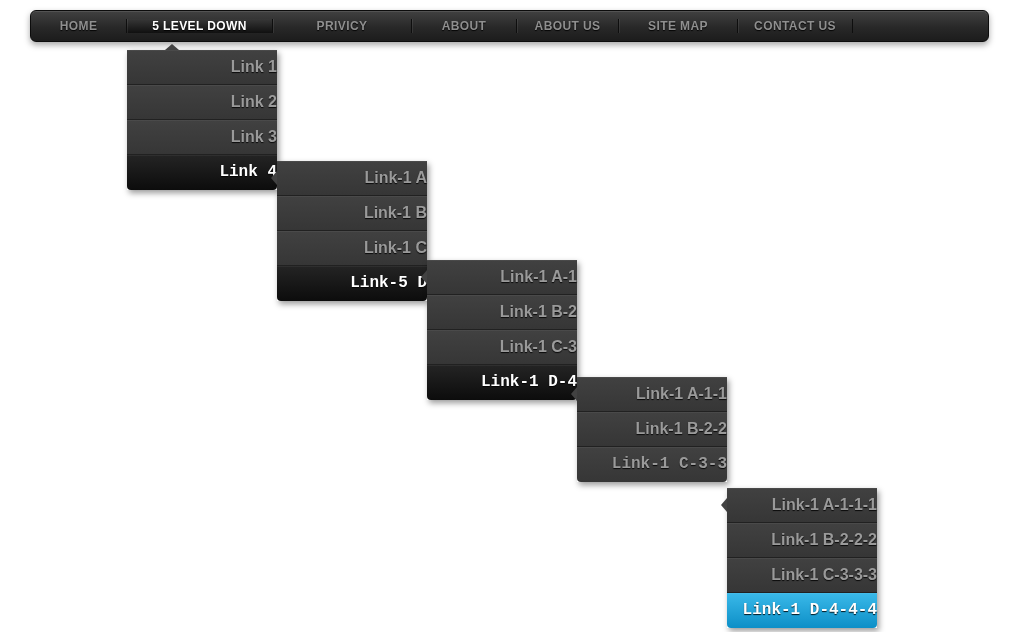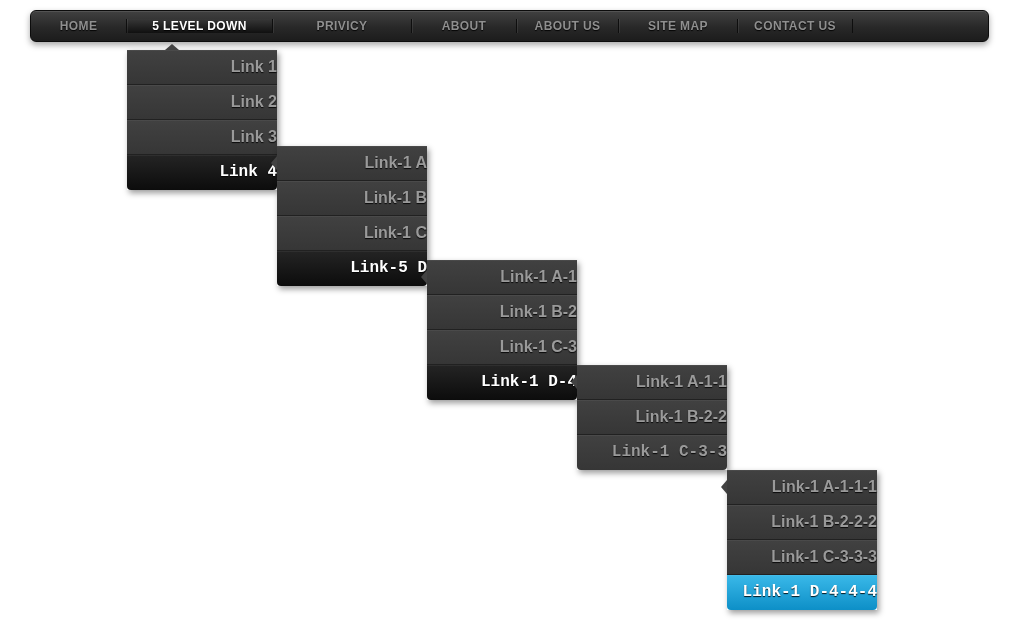--- a/index.html
+++ b/index.html
@@ -61,24 +61,24 @@
   .menu-item.open {
     background:linear-gradient(#242424, #0c0c0c);
     color:#ffffff;
   }
   .menu-item.selected {
     background:linear-gradient(#3ab9e9, #0d8fc7);
     color:#ffffff;
   }
 
   .menu-1 { left:127px; top:50px;  }
-  .menu-2 { left:277px; top:146px; }
+  .menu-2 { left:277px; top:161px; }
   .menu-3 { left:427px; top:260px; }
-  .menu-4 { left:577px; top:365px; }
-  .menu-5 { left:727px; top:470px; }
+  .menu-4 { left:577px; top:377px; }
+  .menu-5 { left:727px; top:488px; }
 
   
   .ptr-up {
     position:absolute; top:-6px; left:38px; width:0; height:0;
     border-left:7px solid transparent; border-right:7px solid transparent;
     border-bottom:6px solid #424242;
   }
   .ptr-left {
     position:absolute; top:10px; left:-6px; width:0; height:0;
     border-top:7px solid transparent; border-bottom:7px solid transparent;

